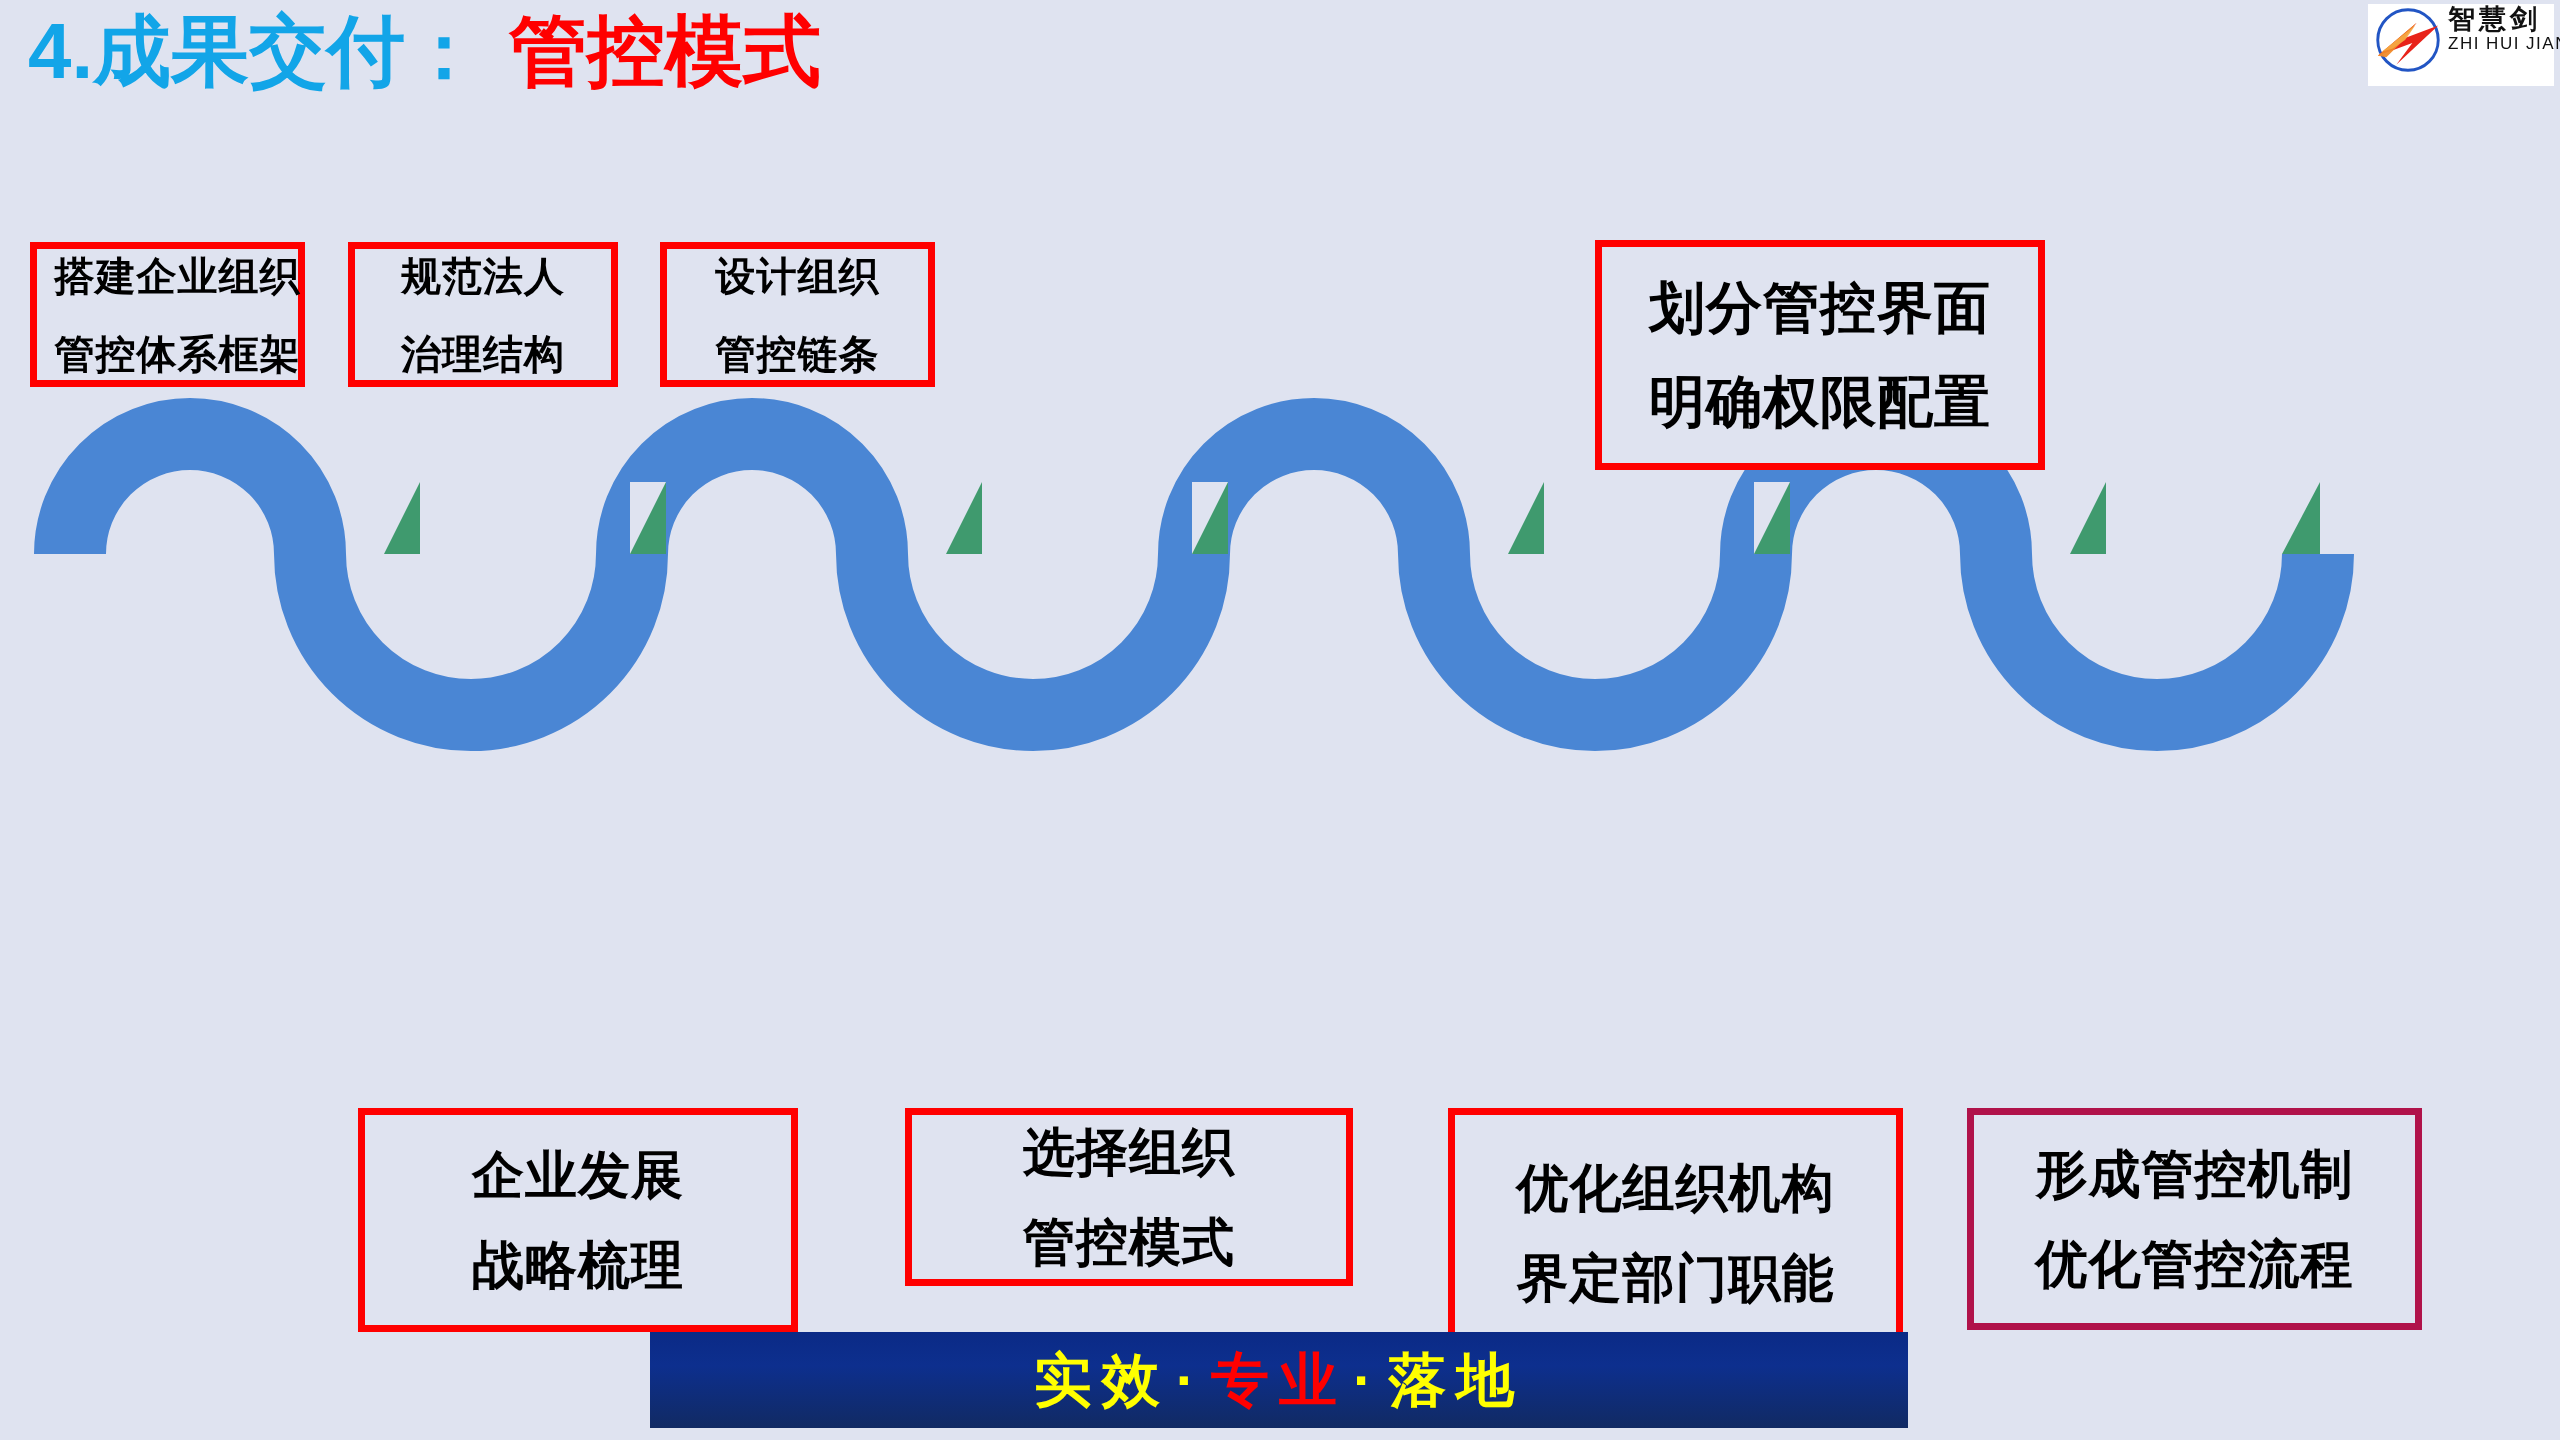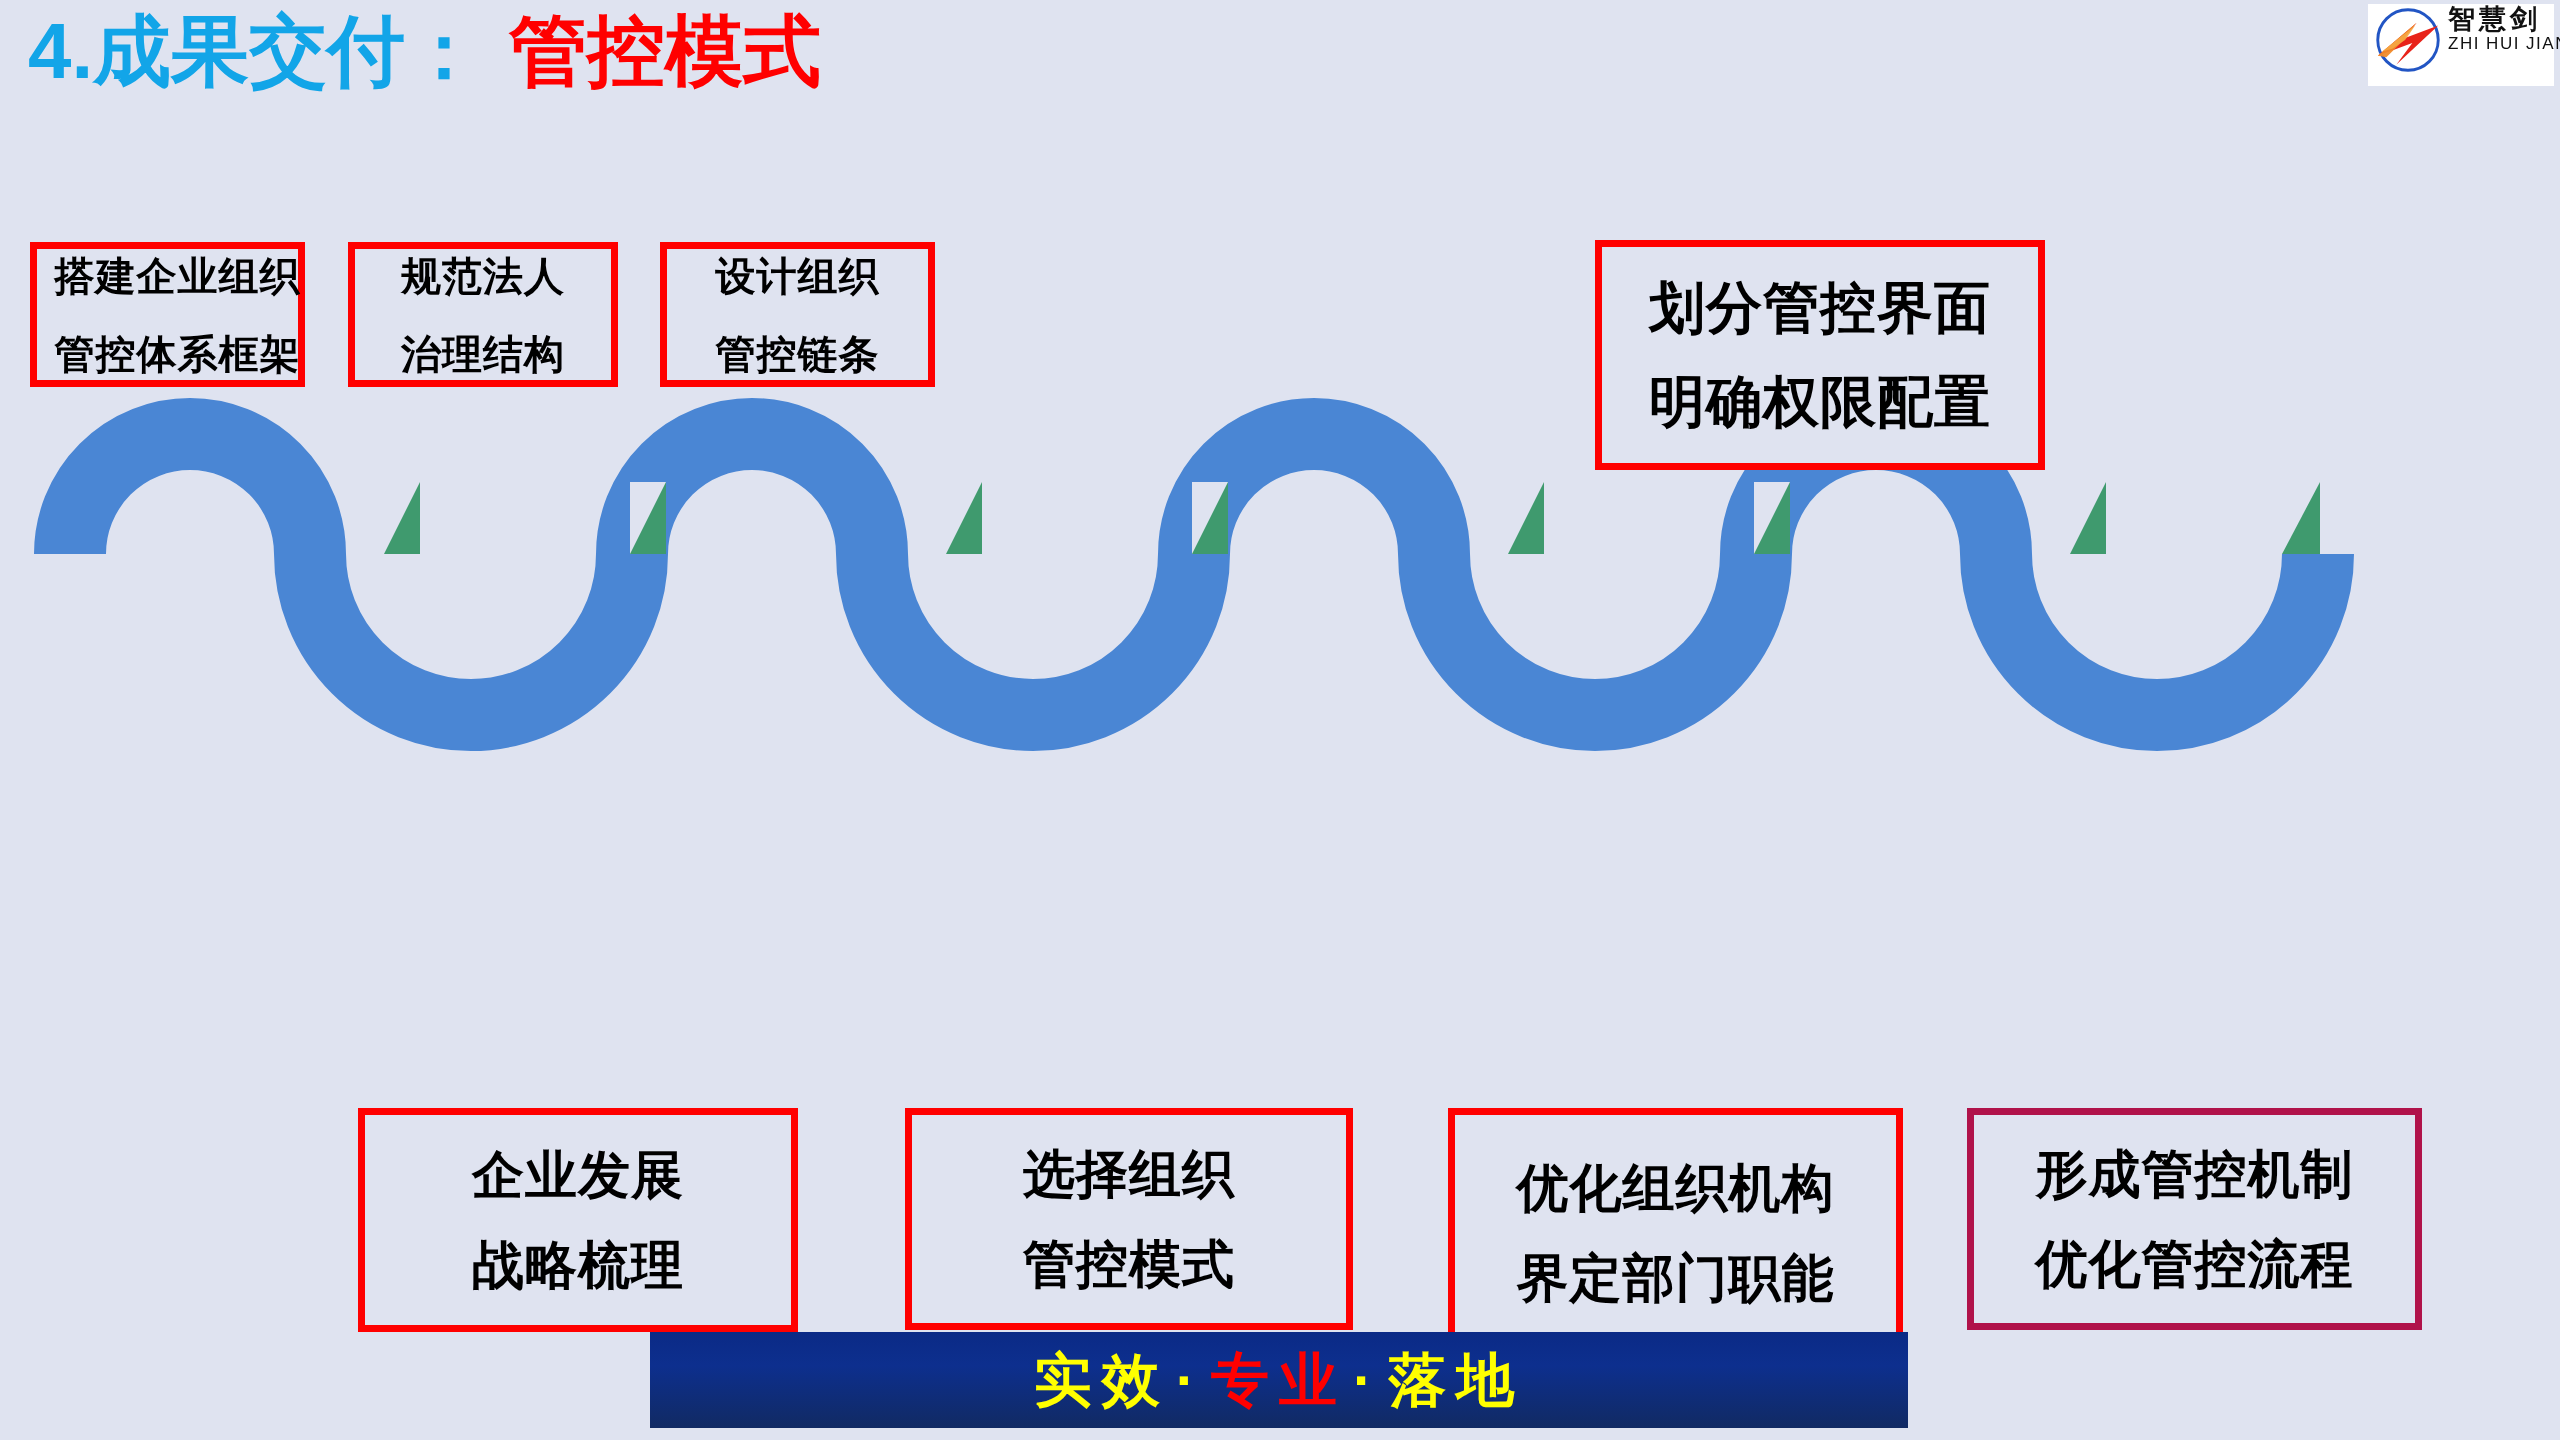--- a/index.html
+++ b/index.html
@@ -166,21 +166,21 @@
 <div class="card" style="left:1595px; top:240px; width:450px; height:230px; font-size:56px;">
   <div class="line">划分管控界面</div>
   <div class="line">明确权限配置</div>
 </div>
 
 <div class="card" style="left:358px; top:1108px; width:440px; height:224px; font-size:52px;">
   <div class="line">企业发展</div>
   <div class="line">战略梳理</div>
 </div>
 
-<div class="card" style="left:905px; top:1108px; width:448px; height:222px; font-size:52px;">
+<div class="card" style="left:905px; top:1108px; width:448px; height:178px; font-size:52px;">
   <div class="line">选择组织</div>
   <div class="line">管控模式</div>
 </div>
 
 <div class="card" style="left:1448px; top:1108px; width:455px; height:249px; font-size:52px;">
   <div class="line">优化组织机构</div>
   <div class="line">界定部门职能</div>
 </div>
 
 <div class="card alt" style="left:1967px; top:1108px; width:455px; height:222px; font-size:52px;">

